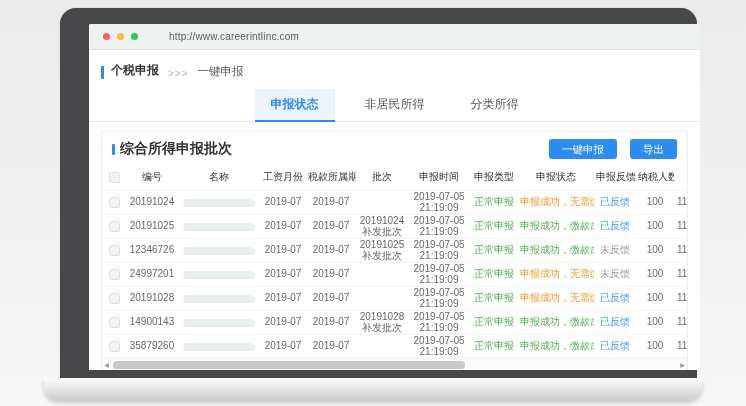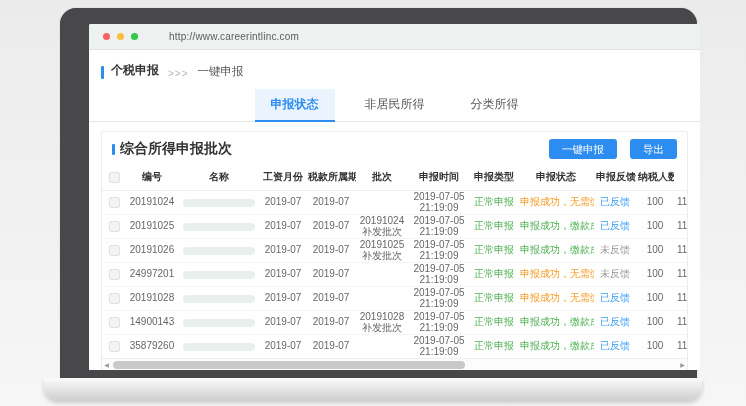--- a/index.html
+++ b/index.html
@@ -50,21 +50,21 @@
   .panel-title{display:flex;align-items:center;}
   .panel-title .blue-bar{height:11px;margin-right:5px;}
   .panel-title-text{font-size:14px;font-weight:bold;color:#333;}
   .panel-actions{display:flex;gap:13px;}
   .btn{background:#2d8cf0;color:#fff;border:none;border-radius:3px;font-size:10.5px;
        padding:4px 13px;line-height:12px;cursor:pointer;font-family:inherit;}
   
   .table-wrap{overflow:hidden;width:100%;}
   table{border-collapse:collapse;table-layout:fixed;width:612px;}
   th,td{padding:0 2px;box-sizing:border-box;text-align:center;overflow:hidden;white-space:nowrap;}
-  thead th{font-size:10px;font-weight:bold;color:#333;height:25px;border-bottom:1px solid #eef0f2;background:#fff;}
+  thead th{font-size:10px;font-weight:normal;color:#333;height:25px;border-bottom:1px solid #eef0f2;background:#fff;}
   tbody td{font-size:10px;color:#666;height:23px;border-bottom:1px solid #f3f4f6;line-height:1.15;}
   tbody tr:last-child td{border-bottom:none;}
   .cbx{display:inline-block;width:9px;height:9px;background:#f2f3f5;border:1px solid #dfe1e4;border-radius:2px;vertical-align:middle;}
   .name-pill{display:inline-block;width:72px;height:8px;background:#e9efec;border-radius:4px;vertical-align:middle;}
   .c-success{color:#4caf50;}
   .c-warning{color:#f59a23;}
   .c-info{color:#3d9df5;}
   .c-muted{color:#9a9a9a;}
   .partial-cell{text-align:left;padding-left:3px;color:#666;}
   
@@ -182,21 +182,21 @@
                     <div>21:19:09</div>
                   </td>
                   <td class="c-success">正常申报</td>
                   <td class="c-success">申报成功，缴款成功</td>
                   <td class="c-info">已反馈</td>
                   <td>100</td>
                   <td class="partial-cell">11</td>
                 </tr>
                 <tr>
                   <td><span class="cbx"></span></td>
-                  <td>20191026</td>
+                  <td>12346726</td>
                   <td><span class="name-pill"></span></td>
                   <td>2019-07</td>
                   <td>2019-07</td>
                   <td>
                     <div>20191025</div>
                     <div>补发批次</div>
                   </td>
                   <td>
                     <div>2019-07-05</div>
                     <div>21:19:09</div>

